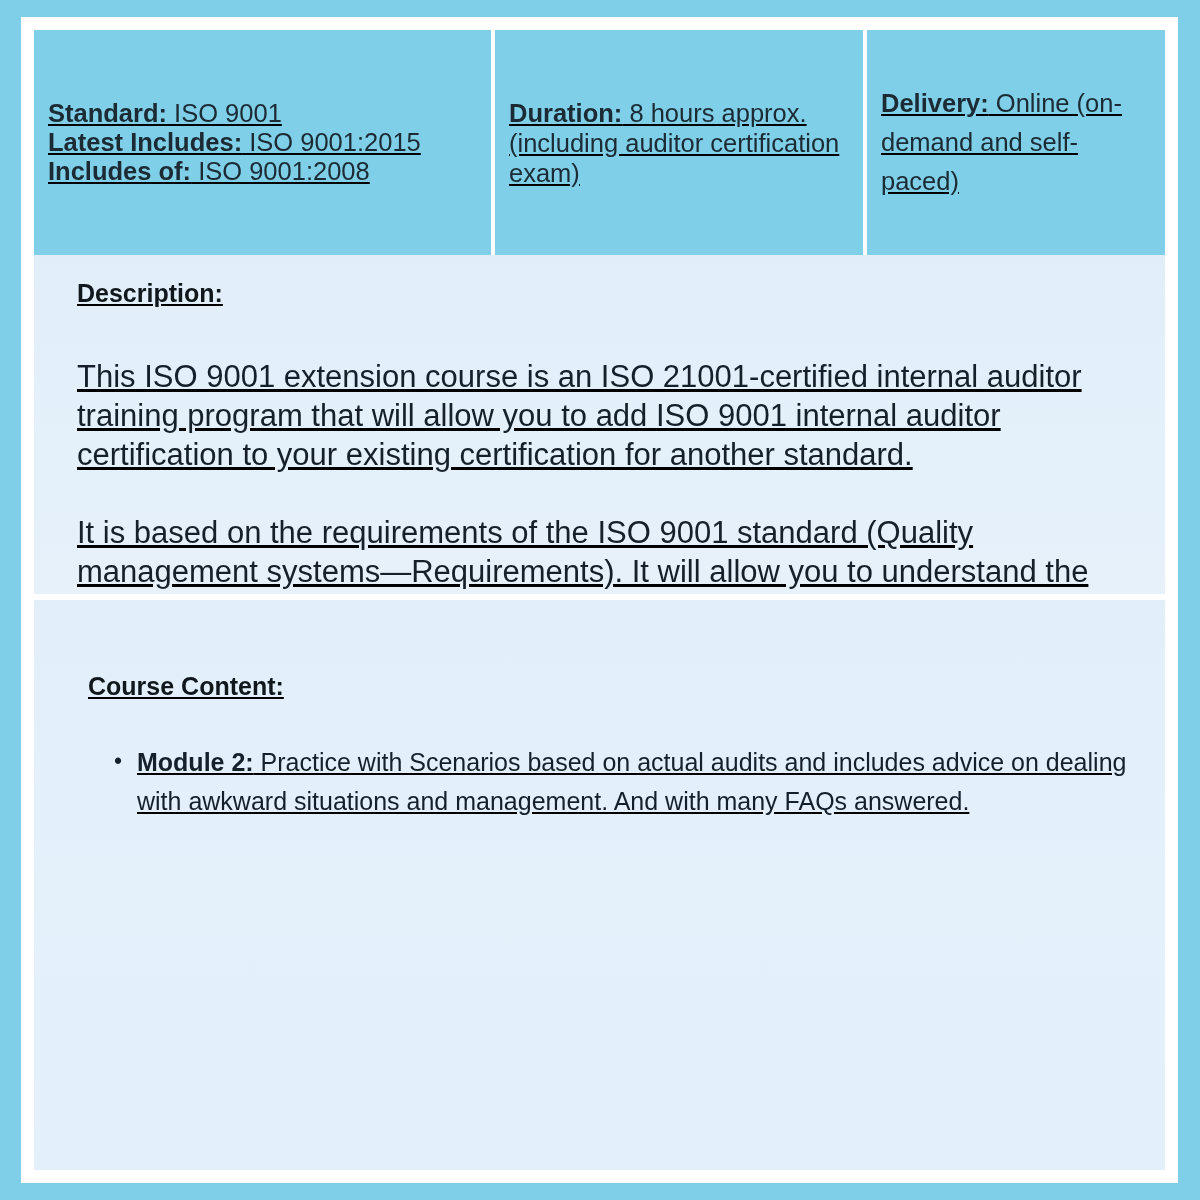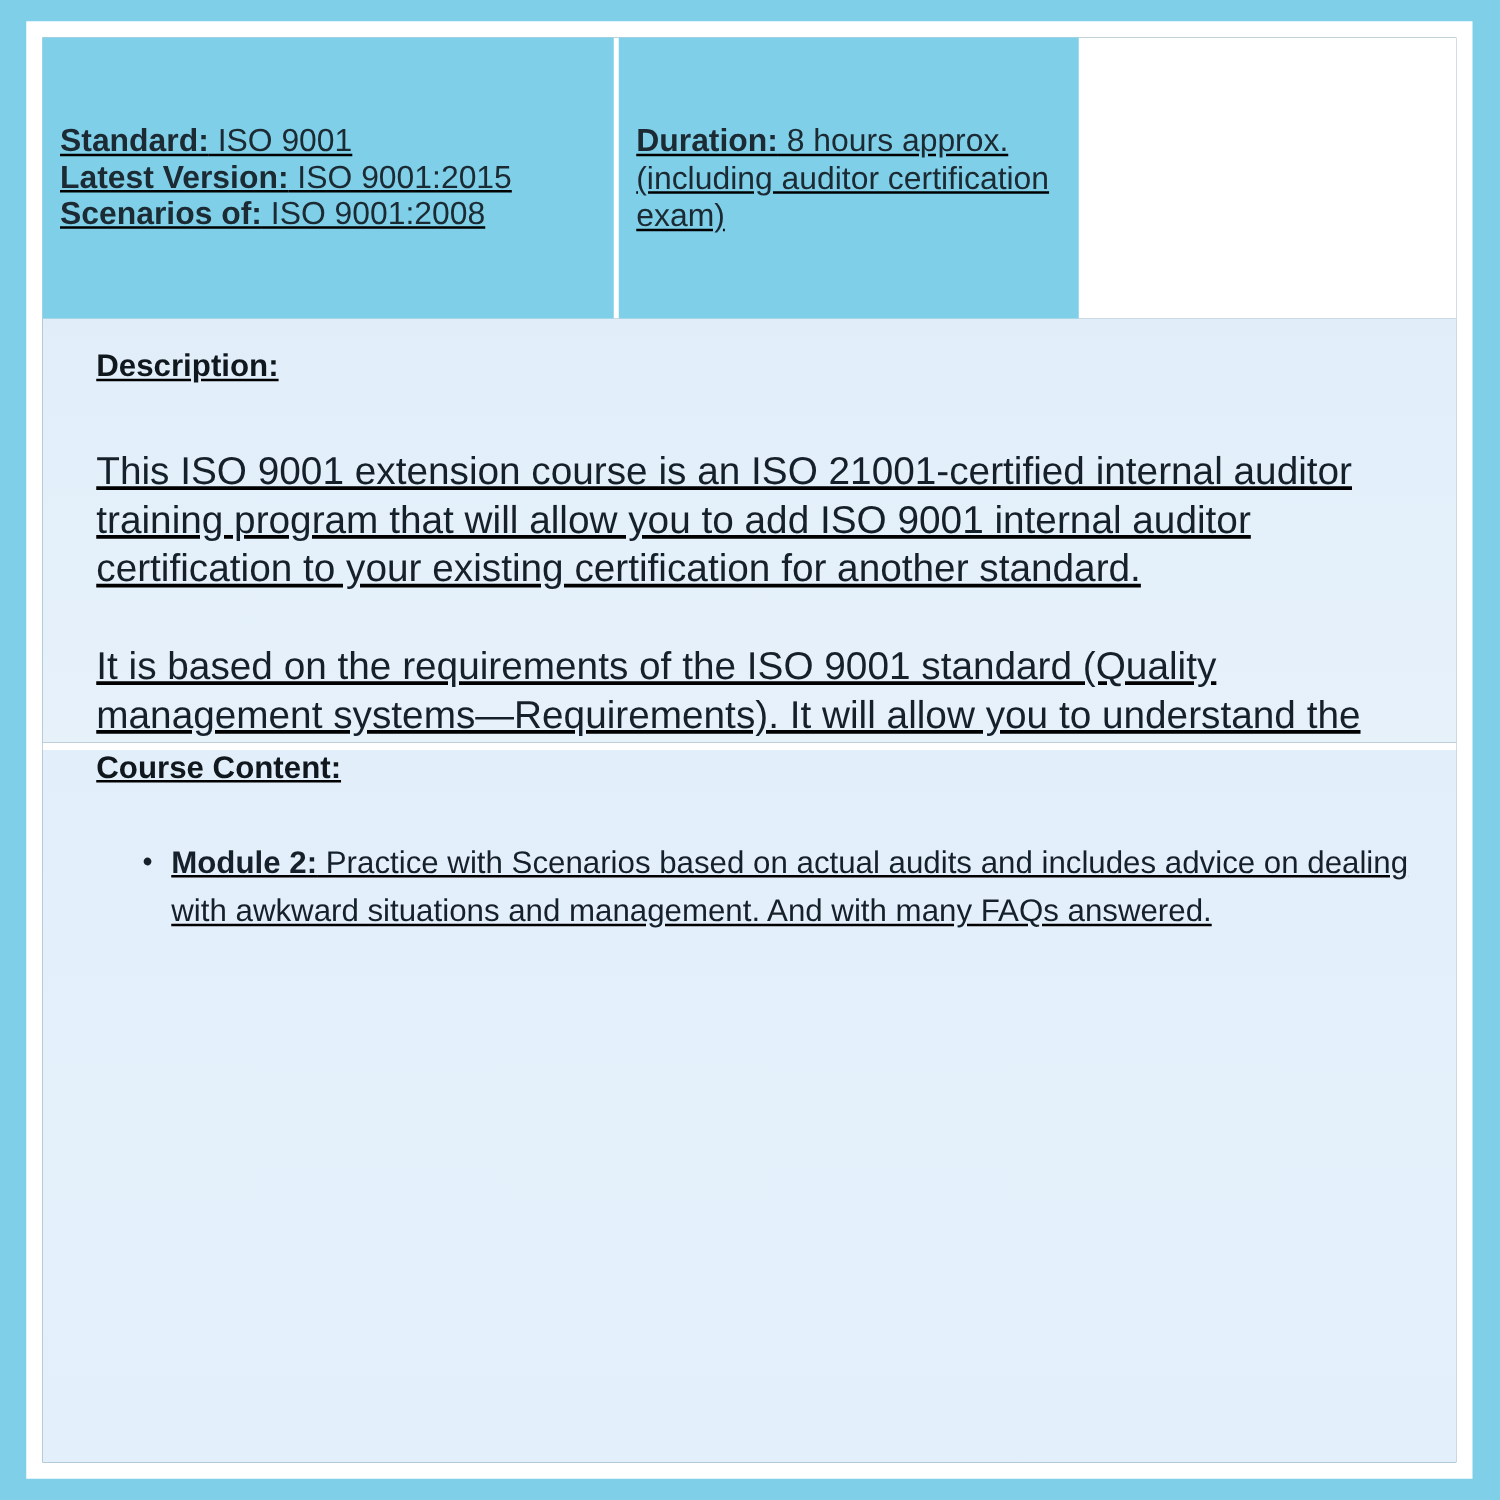--- a/index.html
+++ b/index.html
@@ -127,21 +127,22 @@
   .content-block {
     flex: 1;
     background: linear-gradient(180deg, #e2eefa 0%, #e4f0fa 50%, #e3effa 100%);
     padding: 0 36px 0 10px;
   }
 
   .content-title {
     font-size: 25px;
     font-weight: bold;
     color: #10181d;
-    margin-left: 33px;
+    margin-left: 44px;
+    padding-top: 72px;
   }
 
   ul.modules {
     margin: 42px 0 0 0;
     padding-left: 0;
     list-style: none;
   }
 
   ul.modules li {
     position: relative;
@@ -178,36 +179,43 @@
     <div class="card">
 
       <div class="header-row">
 
         <div class="hcell hcell-1">
           <div class="hcell-inner">
             <div class="hline">
               <b>Standard:</b><span> ISO 9001</span>
             </div>
             <div class="hline">
-              <b>Latest Version:</b><span> ISO 9001:2015</span>
-            </div>
-            <div class="hline">
-              <b>Scenarios of:</b><span> ISO 9001:2008</span>
+              <b>Latest Includes:</b><span> ISO 9001:2015</span>
+            </div>
+            <div class="hline">
+              <b>Includes of:</b><span> ISO 9001:2008</span>
             </div>
           </div>
         </div>
 
         <div class="hcell hcell-2">
           <div class="hcell-inner">
             <div class="hline">
               <b>Duration:</b><span> 8 hours approx. (including auditor certification exam)</span>
             </div>
           </div>
         </div>
 
+        <div class="hcell hcell-3">
+          <div class="hcell-inner">
+            <div class="hline">
+              <b>Delivery:</b><span> Online (on-demand and self-paced)</span>
+            </div>
+          </div>
+        </div>
 
       </div>
 
       <div class="desc-block">
         <div class="section-title">Description:</div>
         <p class="desc-para first">This ISO 9001 extension course is an ISO 21001-certified internal auditor training program that will allow you to add ISO 9001 internal auditor certification to your existing certification for another standard.</p>
         <p class="desc-para second">It is based on the requirements of the ISO 9001 standard (Quality management systems—Requirements). It will allow you to understand the internal and external audit processes and perform internal audits for your organization yourself.</p>
       </div>
 
       <div class="divider"></div>

